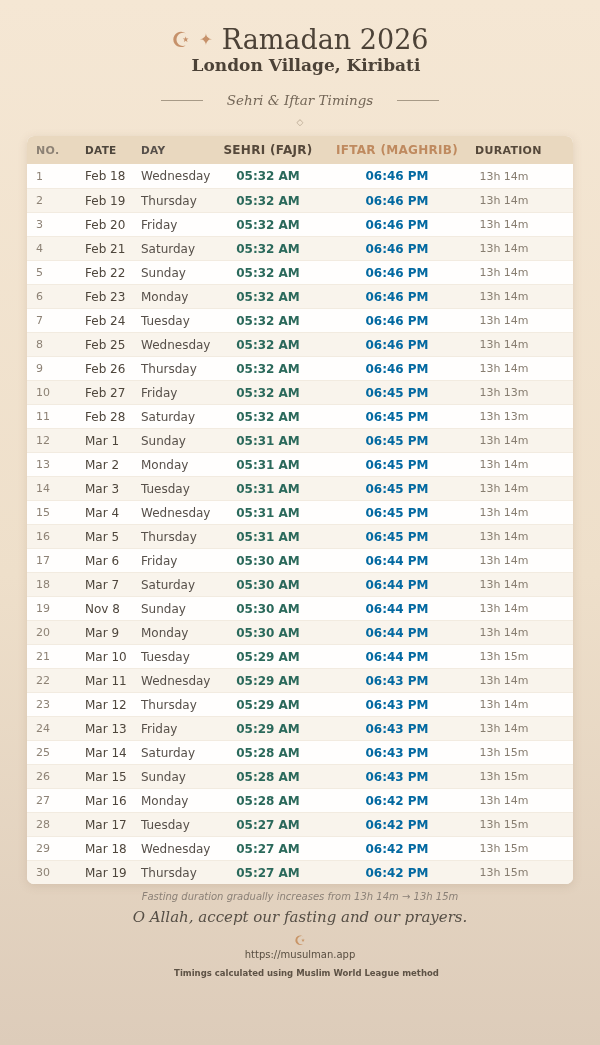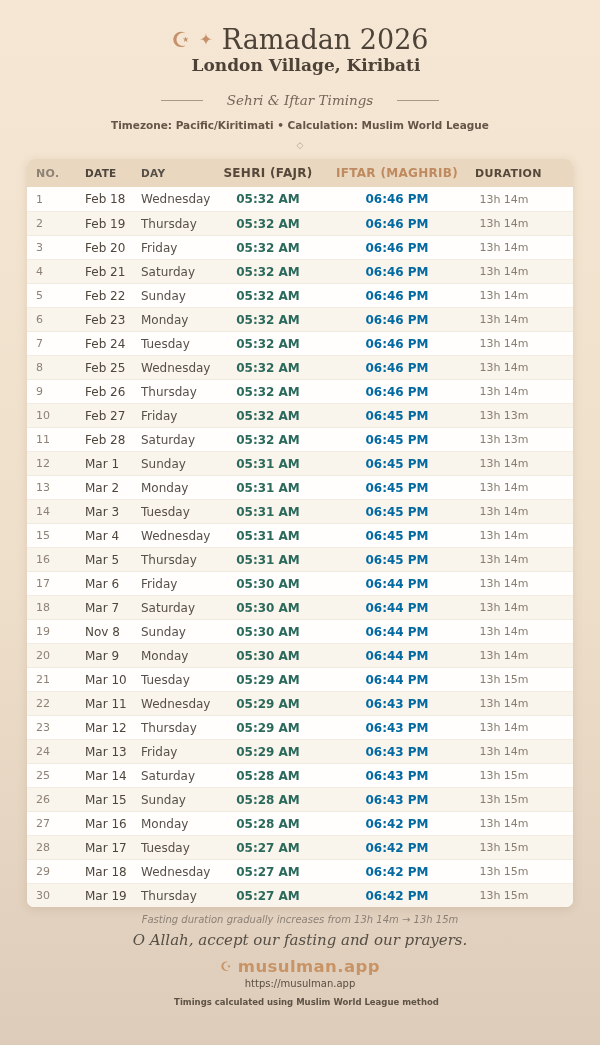--- a/index.html
+++ b/index.html
@@ -88,21 +88,20 @@
       <span class="crescent">☪</span>
       <span class="sparkle">✦</span>
       <span class="title">Ramadan 2026</span>
     </div>
     <div class="subtitle">London Village, Kiribati</div>
     <div class="divider-row">
       <span class="rule"></span>
       <span class="divider-label">Sehri &amp; Iftar Timings</span>
       <span class="rule"></span>
     </div>
-    <div class="meta">Timezone: Pacific/Kiritimati • Calculation: Muslim World League</div>
     <div class="diamond">◇</div>
   </div>
 
   <div class="table">
     <div class="thead">
       <span class="c-no">NO.</span>
       <span class="c-date">DATE</span>
       <span class="c-day">DAY</span>
       <span class="c-sehri" style="color:#55483a;">SEHRI (FAJR)</span>
       <span class="c-iftar">IFTAR (MAGHRIB)</span>
@@ -379,19 +378,18 @@
       <span class="c-dur">13h 15m</span>
     </div>
   </div>
   </div>
 
   <div class="ftr">
     <div class="fasting-note">Fasting duration gradually increases from 13h 14m → 13h 15m</div>
     <div class="dua">O Allah, accept our fasting and our prayers.</div>
     <div class="brand-row">
       <span class="brand-crescent">☪</span>
-      <span class="brand-name">musulman.app</span>
     </div>
     <div class="brand-url">https://musulman.app</div>
     <div class="method-note">Timings calculated using Muslim World League method</div>
   </div>
 
 </div>
 
 </body></html>

